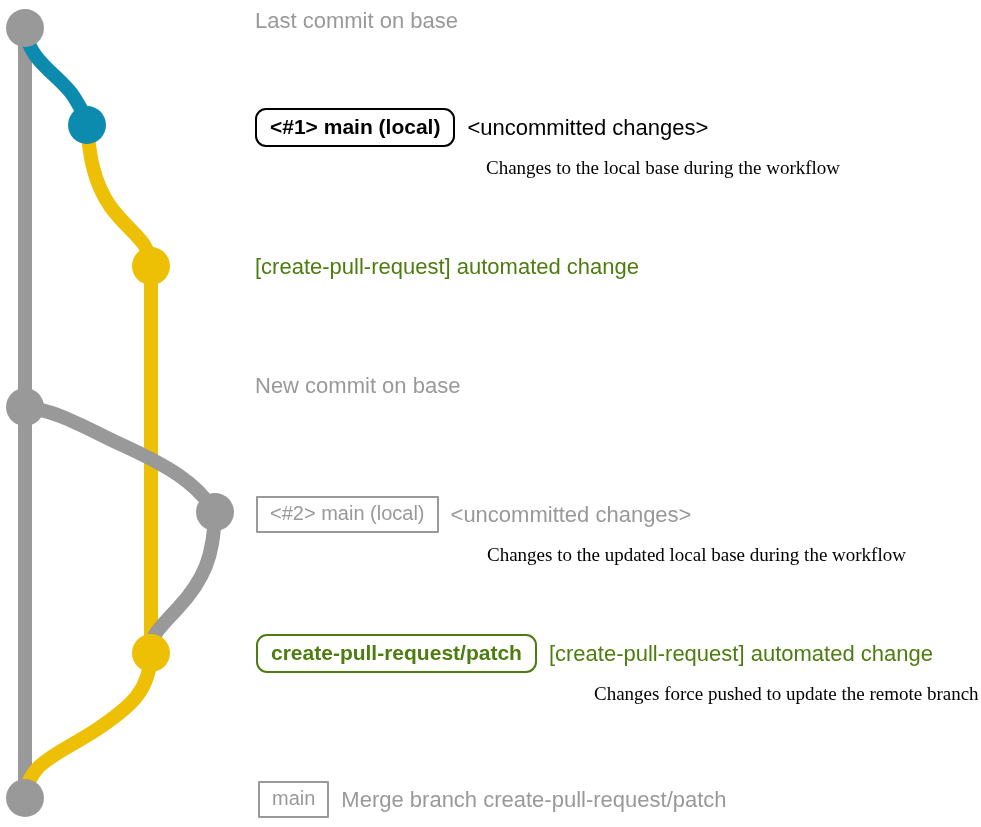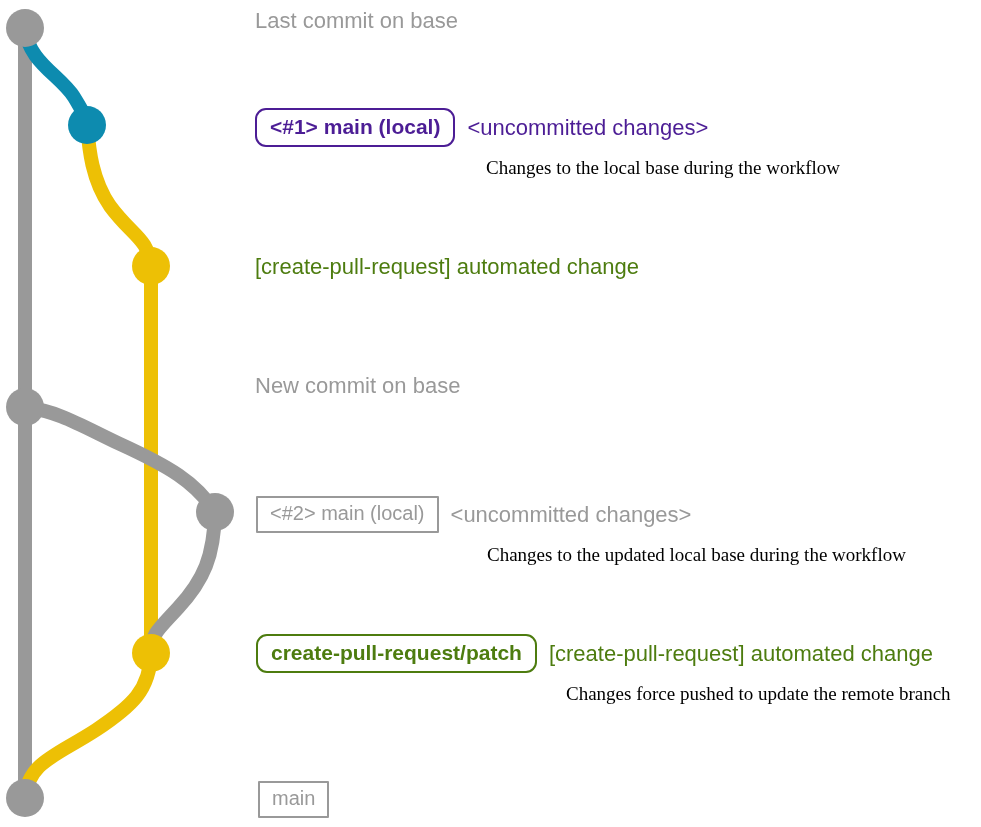--- a/index.html
+++ b/index.html
@@ -69,21 +69,21 @@
     font-family: "Liberation Serif", serif;
     font-size: 19px;
     font-weight: 400;
     line-height: 23px;
     color: #000000;
     white-space: nowrap;
   }
 
   
   .c-gray  { color: #999999; }
-  .c-teal  { color: #4c1d95; }
+  .c-teal  { color: #000000; }
   .c-gold  { color: #4d7c0f; }
 
   .inline-wrap {
     display: flex;
     align-items: center;
     gap: 12px;
   }
 </style>
 </head>
 <body>
@@ -149,20 +149,21 @@
     <span class="subject c-gray">&lt;uncommitted changes&gt;</span>
   </div>
   <div class="note" style="padding-left:487px;padding-top:10px;">Changes to the updated local base during the workflow</div>
 </div>
 
 <div class="row" style="top:634px;">
   <div class="inline-wrap" style="padding-left:256px;">
     <span class="pill c-gold">create-pull-request/patch</span>
     <span class="subject c-gold">[create-pull-request] automated change</span>
   </div>
-  <div class="note" style="padding-left:566px;padding-top:9px;">Changes force pushed to update the remote branch</div>
+  <div class="note" style="padding-left:566px;padding-top:9px;margin-left:28px;">Changes force pushed to update the remote branch</div>
 </div>
 
 <div class="row" style="top:781px;">
   <div class="inline-wrap" style="padding-left:258px;">
     <span class="pill small c-gray">main</span>
+    <span class="subject c-gray">Merge branch create-pull-request/patch</span>
   </div>
 </div>
 
 </body></html>

